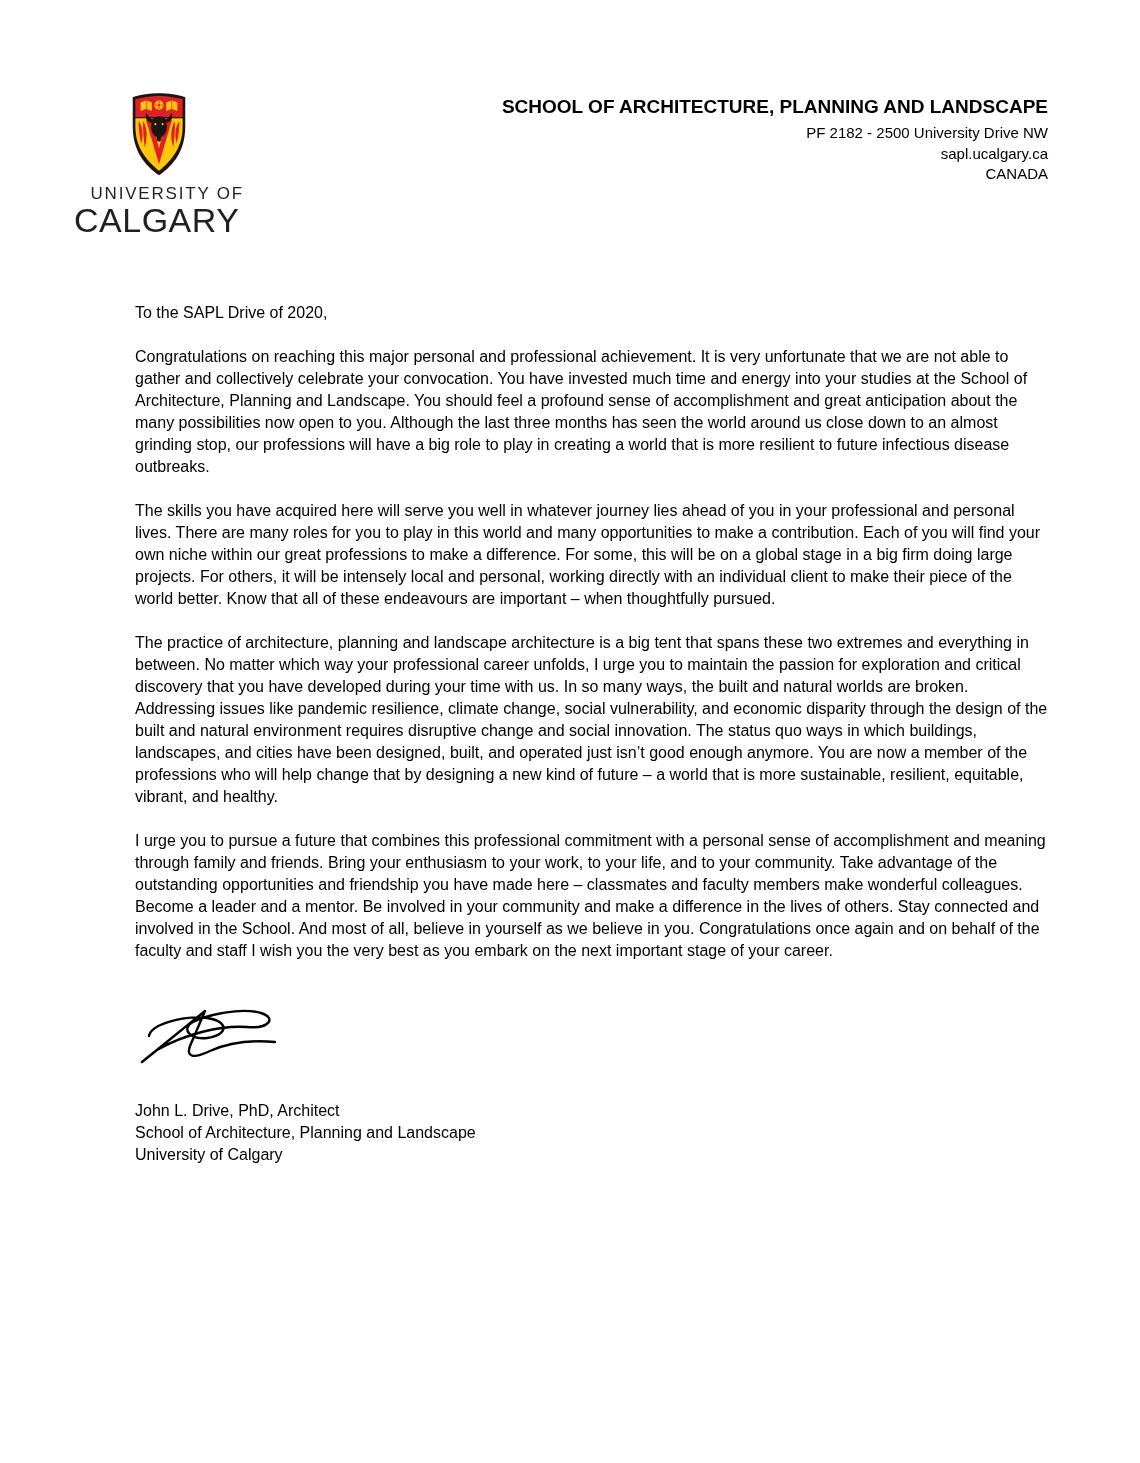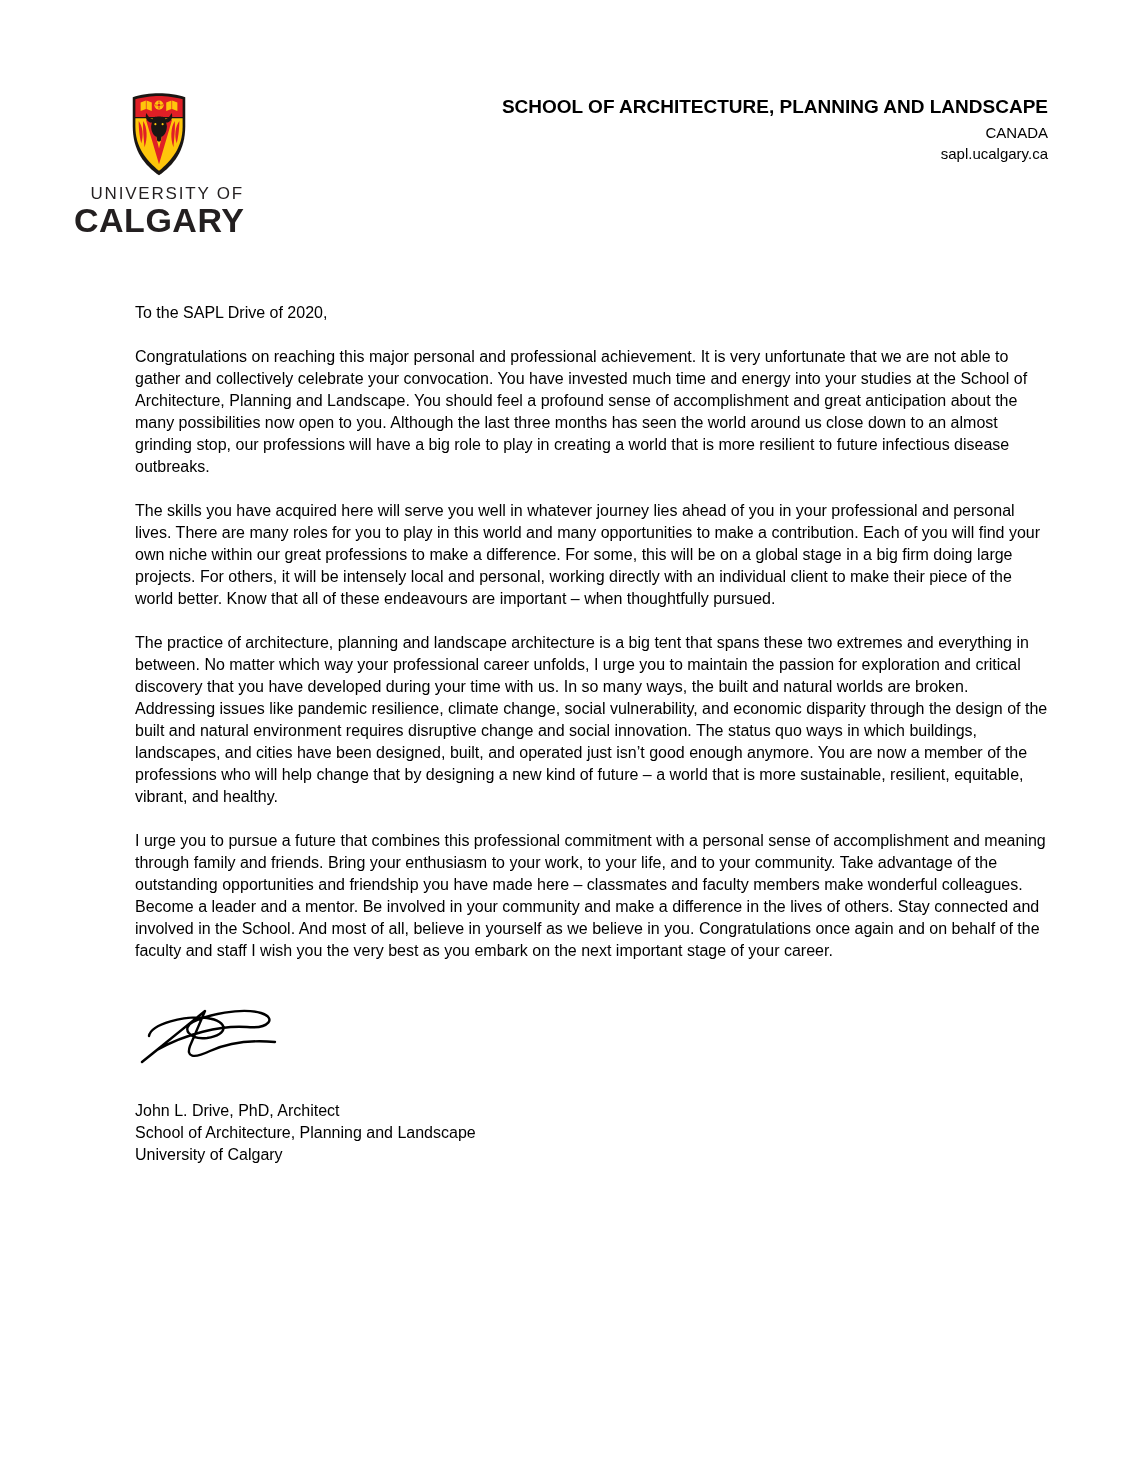--- a/index.html
+++ b/index.html
@@ -27,21 +27,21 @@
   .crest-svg { width: 76px; height: 84px; display: inline-block; }
   .wordmark-1 {
     margin-top: 4px;
     font-size: 17px; font-weight: normal;
     letter-spacing: 1.8px;
     color: #231f20;
     white-space: nowrap;
     text-align: right;
   }
   .wordmark-2 {
-    font-size: 34px; font-weight: bold;
+    font-size: 34px; font-weight: normal;
     letter-spacing: 0.5px;
     color: #231f20;
     margin-top: -3px;
     white-space: nowrap;
   }
 
   .header-right {
     position: absolute;
     top: 96px; right: 92px;
     text-align: right;
@@ -113,22 +113,23 @@
         <circle cx="44.5" cy="49" r="1.6" fill="#FFC60B"></circle>
         <circle cx="55.5" cy="49" r="1.6" fill="#FFC60B"></circle>
       </svg>
     </div>
     <div class="wordmark-1">UNIVERSITY OF</div>
     <div class="wordmark-2">CALGARY</div>
   </div>
 
   <div class="header-right">
     <div class="school-name">SCHOOL OF ARCHITECTURE, PLANNING AND LANDSCAPE</div>
+    <div class="address-line">PF 2182 - 2500 University Drive NW</div>
+    <div class="address-line site">sapl.ucalgary.ca</div>
     <div class="address-line">CANADA</div>
-    <div class="address-line site">sapl.ucalgary.ca</div>
   </div>
 
   <div class="letter-body">
     <div class="salutation">To the SAPL Drive of 2020,</div>
 
     <p>Congratulations on reaching this major personal and professional achievement. It is very unfortunate that we are not able to gather and collectively celebrate your convocation. You have invested much time and energy into your studies at the School of Architecture, Planning and Landscape. You should feel a profound sense of accomplishment and great anticipation about the many possibilities now open to you. Although the last three months has seen the world around us close down to an almost grinding stop, our professions will have a big role to play in creating a world that is more resilient to future infectious disease outbreaks.</p>
     <p>The skills you have acquired here will serve you well in whatever journey lies ahead of you in your professional and personal lives. There are many roles for you to play in this world and many opportunities to make a contribution. Each of you will find your own niche within our great professions to make a difference. For some, this will be on a global stage in a big firm doing large projects. For others, it will be intensely local and personal, working directly with an individual client to make their piece of the world better. Know that all of these endeavours are important – when thoughtfully pursued.</p>
     <p>The practice of architecture, planning and landscape architecture is a big tent that spans these two extremes and everything in between. No matter which way your professional career unfolds, I urge you to maintain the passion for exploration and critical discovery that you have developed during your time with us. In so many ways, the built and natural worlds are broken. Addressing issues like pandemic resilience, climate change, social vulnerability, and economic disparity through the design of the built and natural environment requires disruptive change and social innovation. The status quo ways in which buildings, landscapes, and cities have been designed, built, and operated just isn’t good enough anymore. You are now a member of the professions who will help change that by designing a new kind of future – a world that is more sustainable, resilient, equitable, vibrant, and healthy.</p>
     <p>I urge you to pursue a future that combines this professional commitment with a personal sense of accomplishment and meaning through family and friends. Bring your enthusiasm to your work, to your life, and to your community. Take advantage of the outstanding opportunities and friendship you have made here – classmates and faculty members make wonderful colleagues. Become a leader and a mentor. Be involved in your community and make a difference in the lives of others. Stay connected and involved in the School. And most of all, believe in yourself as we believe in you. Congratulations once again and on behalf of the faculty and staff I wish you the very best as you embark on the next important stage of your career.</p>
 

